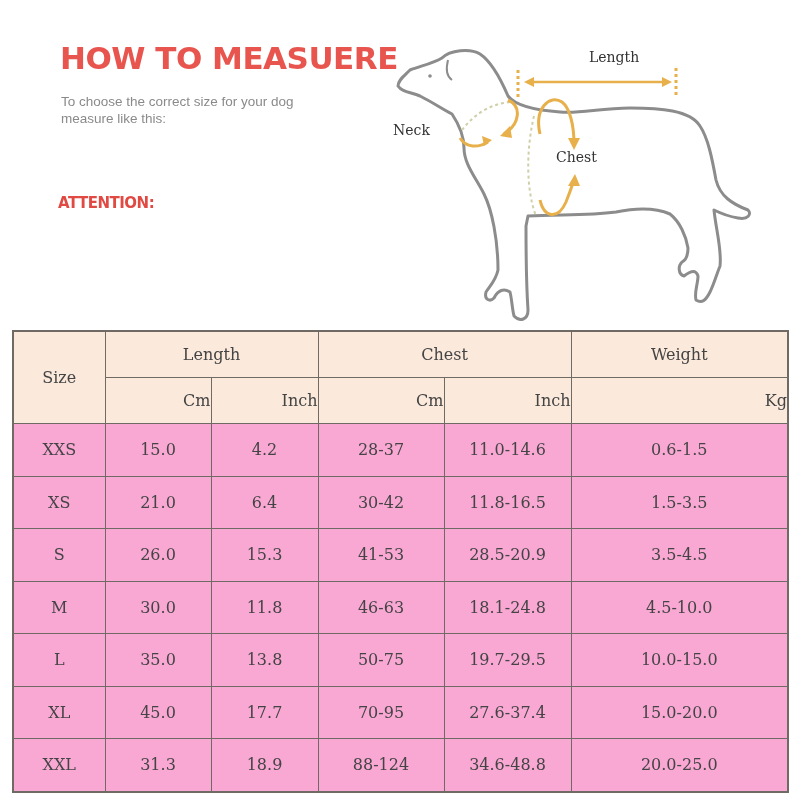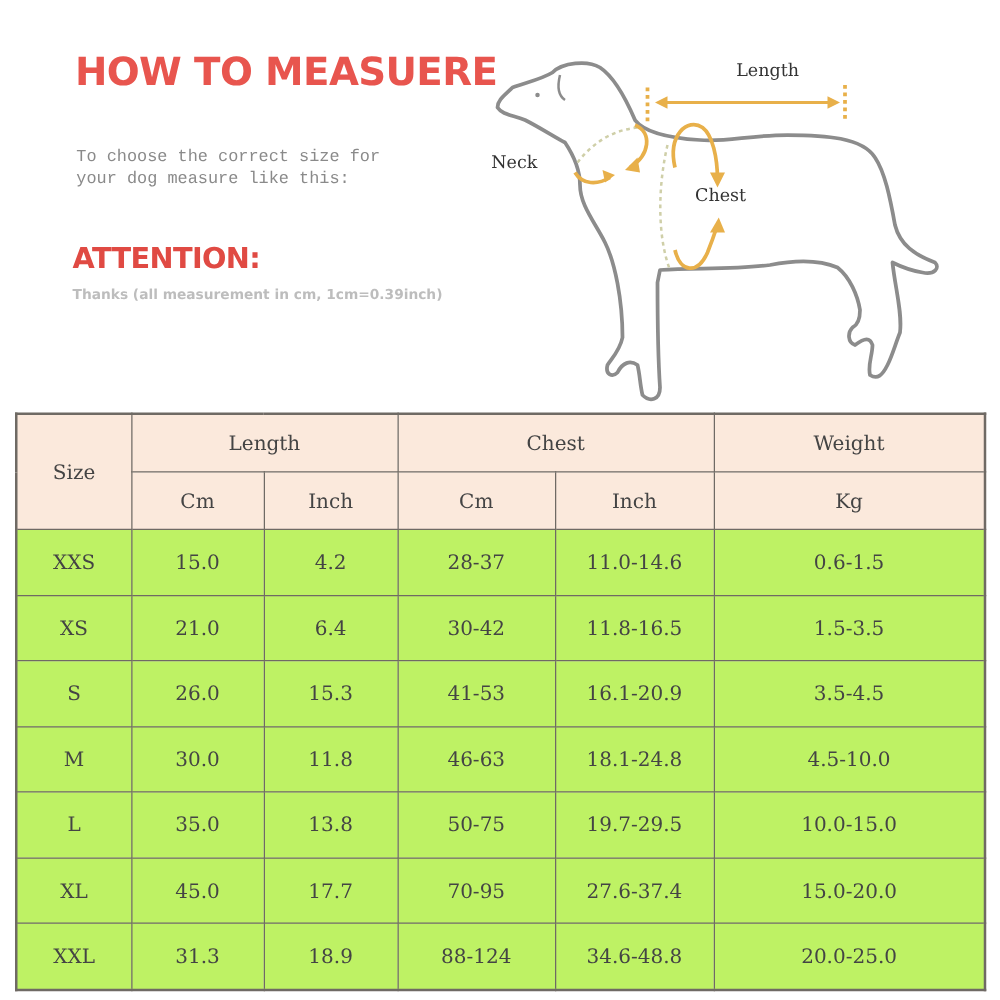--- a/index.html
+++ b/index.html
@@ -5,27 +5,27 @@
     html, body { margin: 0; padding: 0; background: #ffffff; }
     body { width: 800px; height: 800px; position: relative; overflow: hidden; font-family: "Liberation Sans", sans-serif; }
 
     .title {
       position: absolute; left: 60px; top: 40px;
       font-family: "DejaVu Sans", sans-serif; font-weight: bold;
       font-size: 31px; color: #e8554e; letter-spacing: -0.5px; white-space: nowrap;
     }
     .subtitle {
       position: absolute; left: 61px; top: 93px; width: 260px;
-      font-family: Liberation Mono, monospace; font-size: 13.5px;
-      color: #8a8a8a; line-height: 17px; margin-top: 25px;
+      font-family: Liberation Sans, sans-serif; font-size: 13.5px;
+      color: #8a8a8a; line-height: 17px;
     }
     .attention {
       position: absolute; left: 58px; top: 194px;
       font-family: "DejaVu Sans", sans-serif; font-weight: bold;
-      font-size: 23px; color: #e04a43; letter-spacing: -0.5px; white-space: nowrap;
+      font-size: 15px; color: #e04a43; letter-spacing: -0.5px; white-space: nowrap;
     }
     .note {
       position: absolute; left: 58px; top: 227px; width: 360px;
       font-family: "DejaVu Sans", sans-serif; font-weight: bold;
       font-size: 11px; color: #bdbdbd; line-height: 17px; white-space: nowrap;
     }
 
     .diagram { position: absolute; left: 380px; top: 30px; width: 390px; height: 300px; }
     .diagram svg { width: 100%; height: 100%; }
     .diag-label {
@@ -37,32 +37,31 @@
       width: 775px; border-collapse: collapse;
       font-family: "DejaVu Serif", serif; color: #444;
       table-layout: fixed;
     }
     table.size-table td, table.size-table th {
       border: 1.5px solid #6f6a64; text-align: center; font-weight: normal;
       font-size: 16px; padding: 0;
     }
     table.size-table thead th { background: #fbe9dc; }
     table.size-table thead tr.h1 th { height: 45px; }
-    table.size-table thead tr.h2 th { height: 45px; }
-    table.size-table tbody td { height: 51.5px; background: #bef264; }
+    table.size-table thead tr.h2 th { height: 45px; text-align: right; }
+    table.size-table tbody td { height: 51.5px; background: #f9a8d4; }
     table.size-table { border: 2px solid #6f6a64; }
   </style>
 </head>
 <body>
 
 <div class="title">HOW TO MEASUERE</div>
 <div class="subtitle">To choose the correct size for your dog measure like this:</div>
 <div class="attention">ATTENTION:</div>
 <div class="note">
-  <div>Thanks (all measurement in cm, 1cm=0.39inch)</div>
 </div>
 
 <div class="diagram">
   <svg viewBox="0 0 390 300" xmlns="http://www.w3.org/2000/svg">
 
     <path d="M62,28 C70,20 90,18 100,24 C112,32 122,52 128,66 C134,74 150,80 180,82 C200,84 220,78 250,78 C280,78 310,80 320,96 C328,108 332,128 336,150 C340,166 352,174 368,180 C372,184 368,190 358,188 C346,186 338,182 334,180 C336,200 342,220 340,236 C336,246 334,254 330,262 C326,270 322,274 316,270 C314,262 318,254 318,246 C316,240 312,240 304,246 C298,244 298,236 302,232 C306,230 308,226 308,218 C306,206 300,192 290,184 C276,178 256,178 236,182 C206,186 176,184 148,186 L146,196 C146,220 146,250 148,280 C148,290 140,292 134,286 C132,278 132,270 130,262 C124,258 118,260 114,268 C110,272 104,270 106,262 C110,256 116,250 118,240 C118,210 112,180 104,164 C96,148 84,134 84,118 C84,104 76,90 72,84 C64,80 52,72 40,66 C30,62 22,62 18,56 C18,50 24,46 30,40 C40,36 52,34 62,28 Z" fill="none" stroke="#8c8c8c" stroke-width="3" stroke-linejoin="round"></path>
 
     <circle cx="50" cy="46" r="1.8" fill="#8c8c8c"></circle>
     <path d="M68,30 C66,38 66,46 72,50" fill="none" stroke="#8c8c8c" stroke-width="2"></path>
 
@@ -131,21 +130,21 @@
       <td>6.4</td>
       <td>30-42</td>
       <td>11.8-16.5</td>
       <td>1.5-3.5</td>
     </tr>
     <tr>
       <td>S</td>
       <td>26.0</td>
       <td>15.3</td>
       <td>41-53</td>
-      <td>16.1-20.9</td>
+      <td>28.5-20.9</td>
       <td>3.5-4.5</td>
     </tr>
     <tr>
       <td>M</td>
       <td>30.0</td>
       <td>11.8</td>
       <td>46-63</td>
       <td>18.1-24.8</td>
       <td>4.5-10.0</td>
     </tr>

